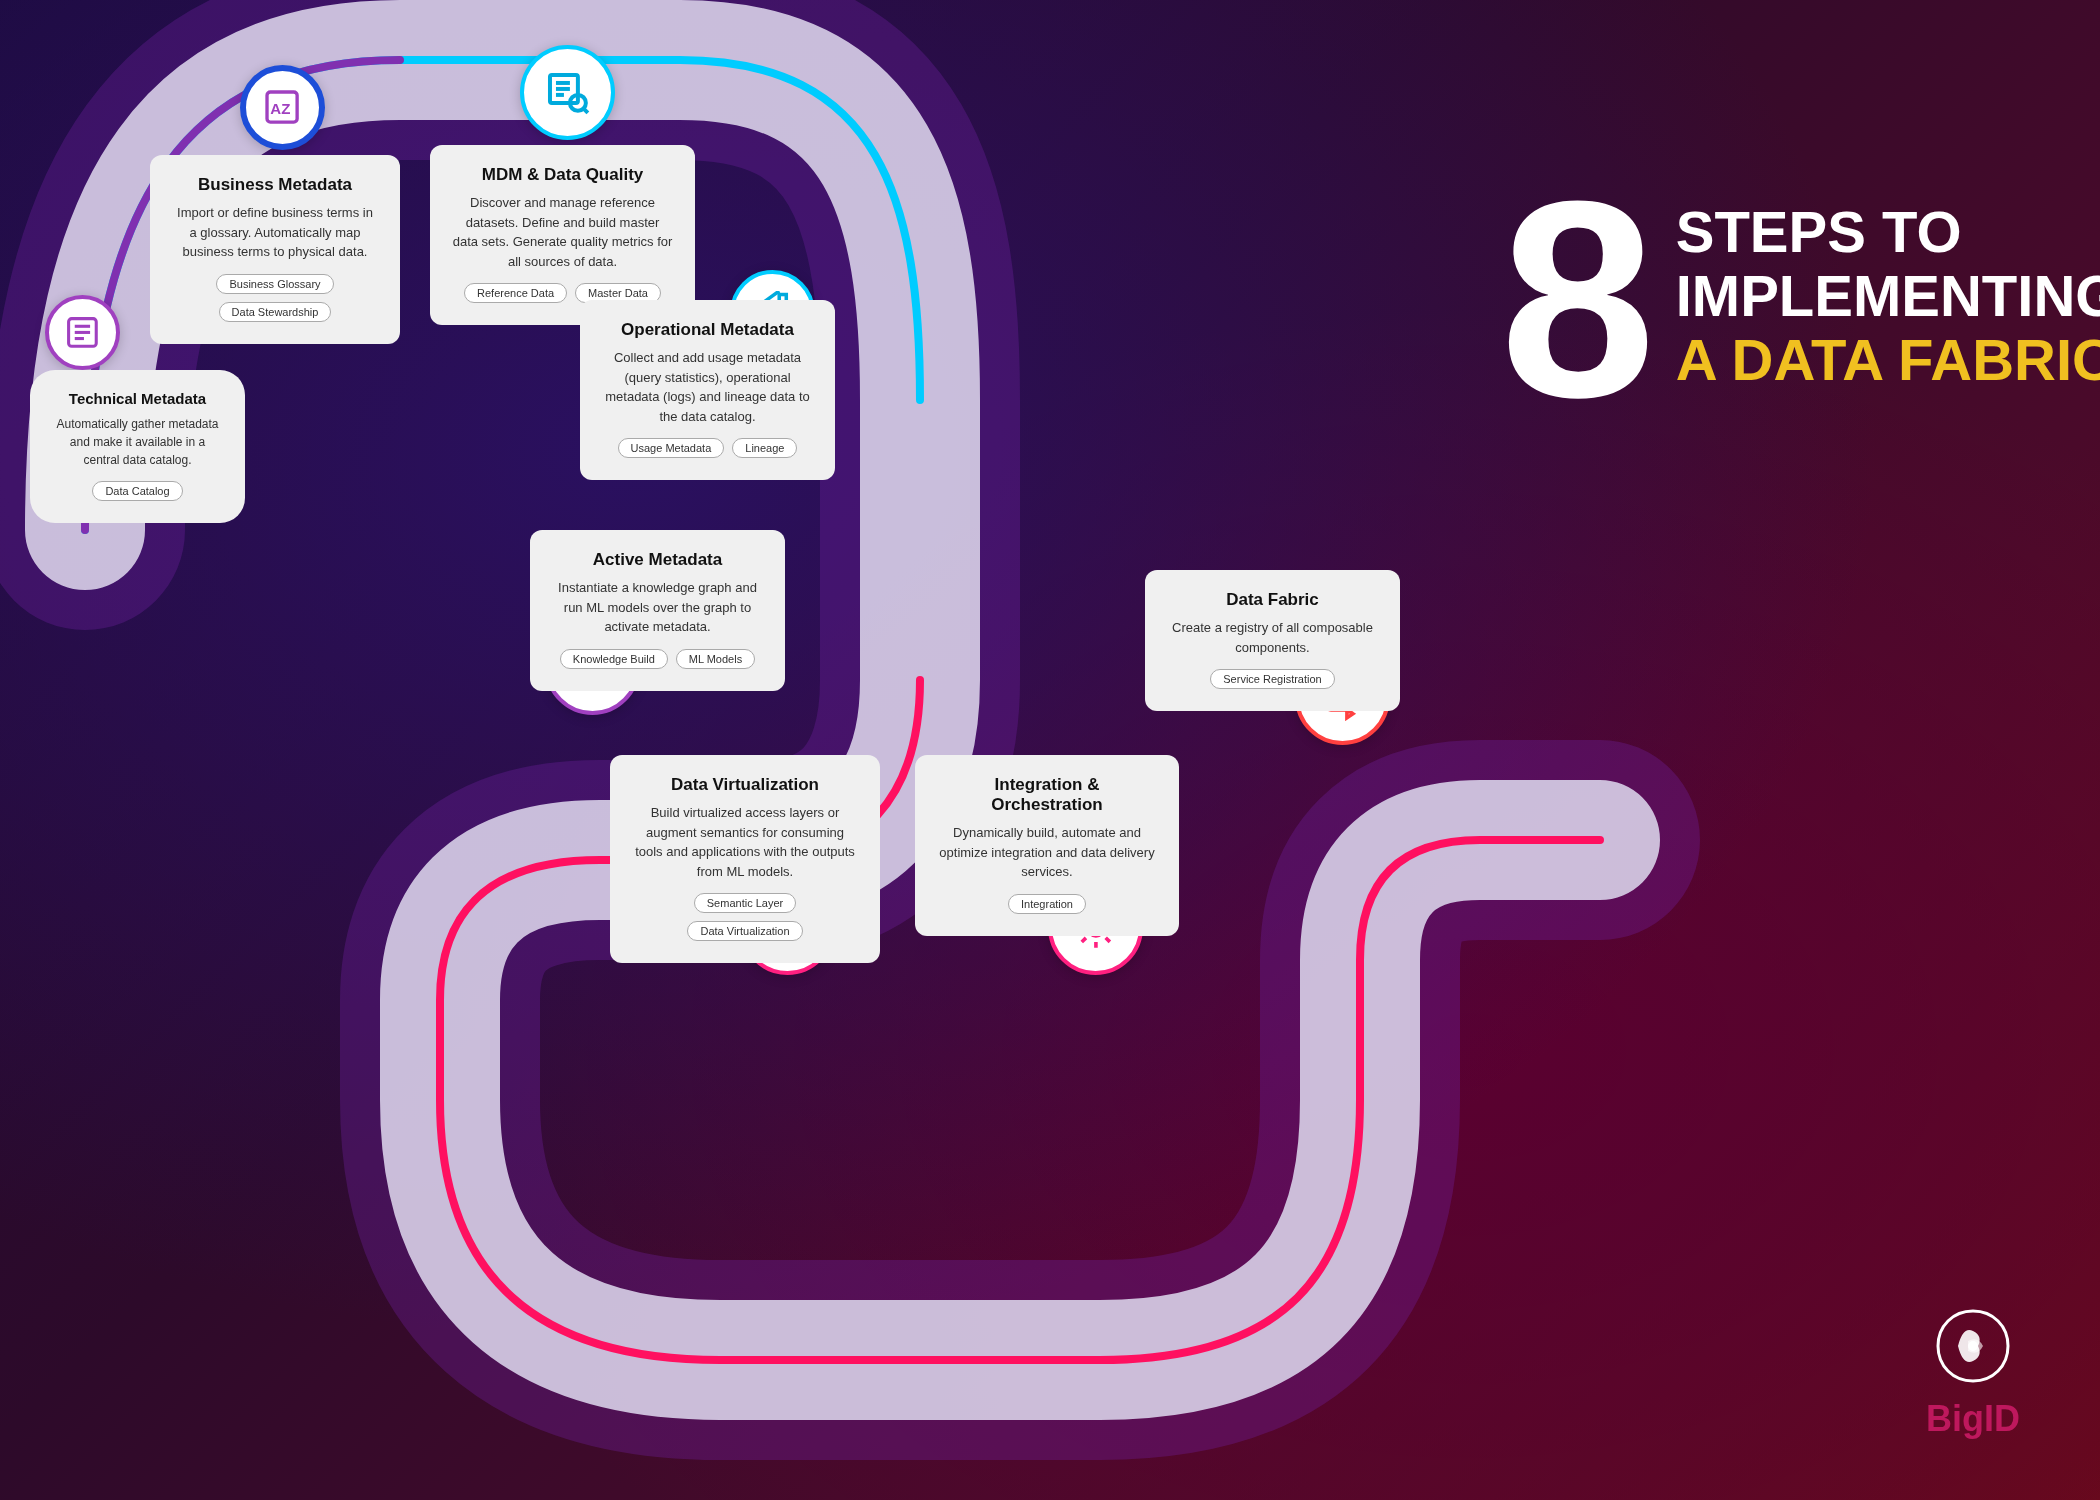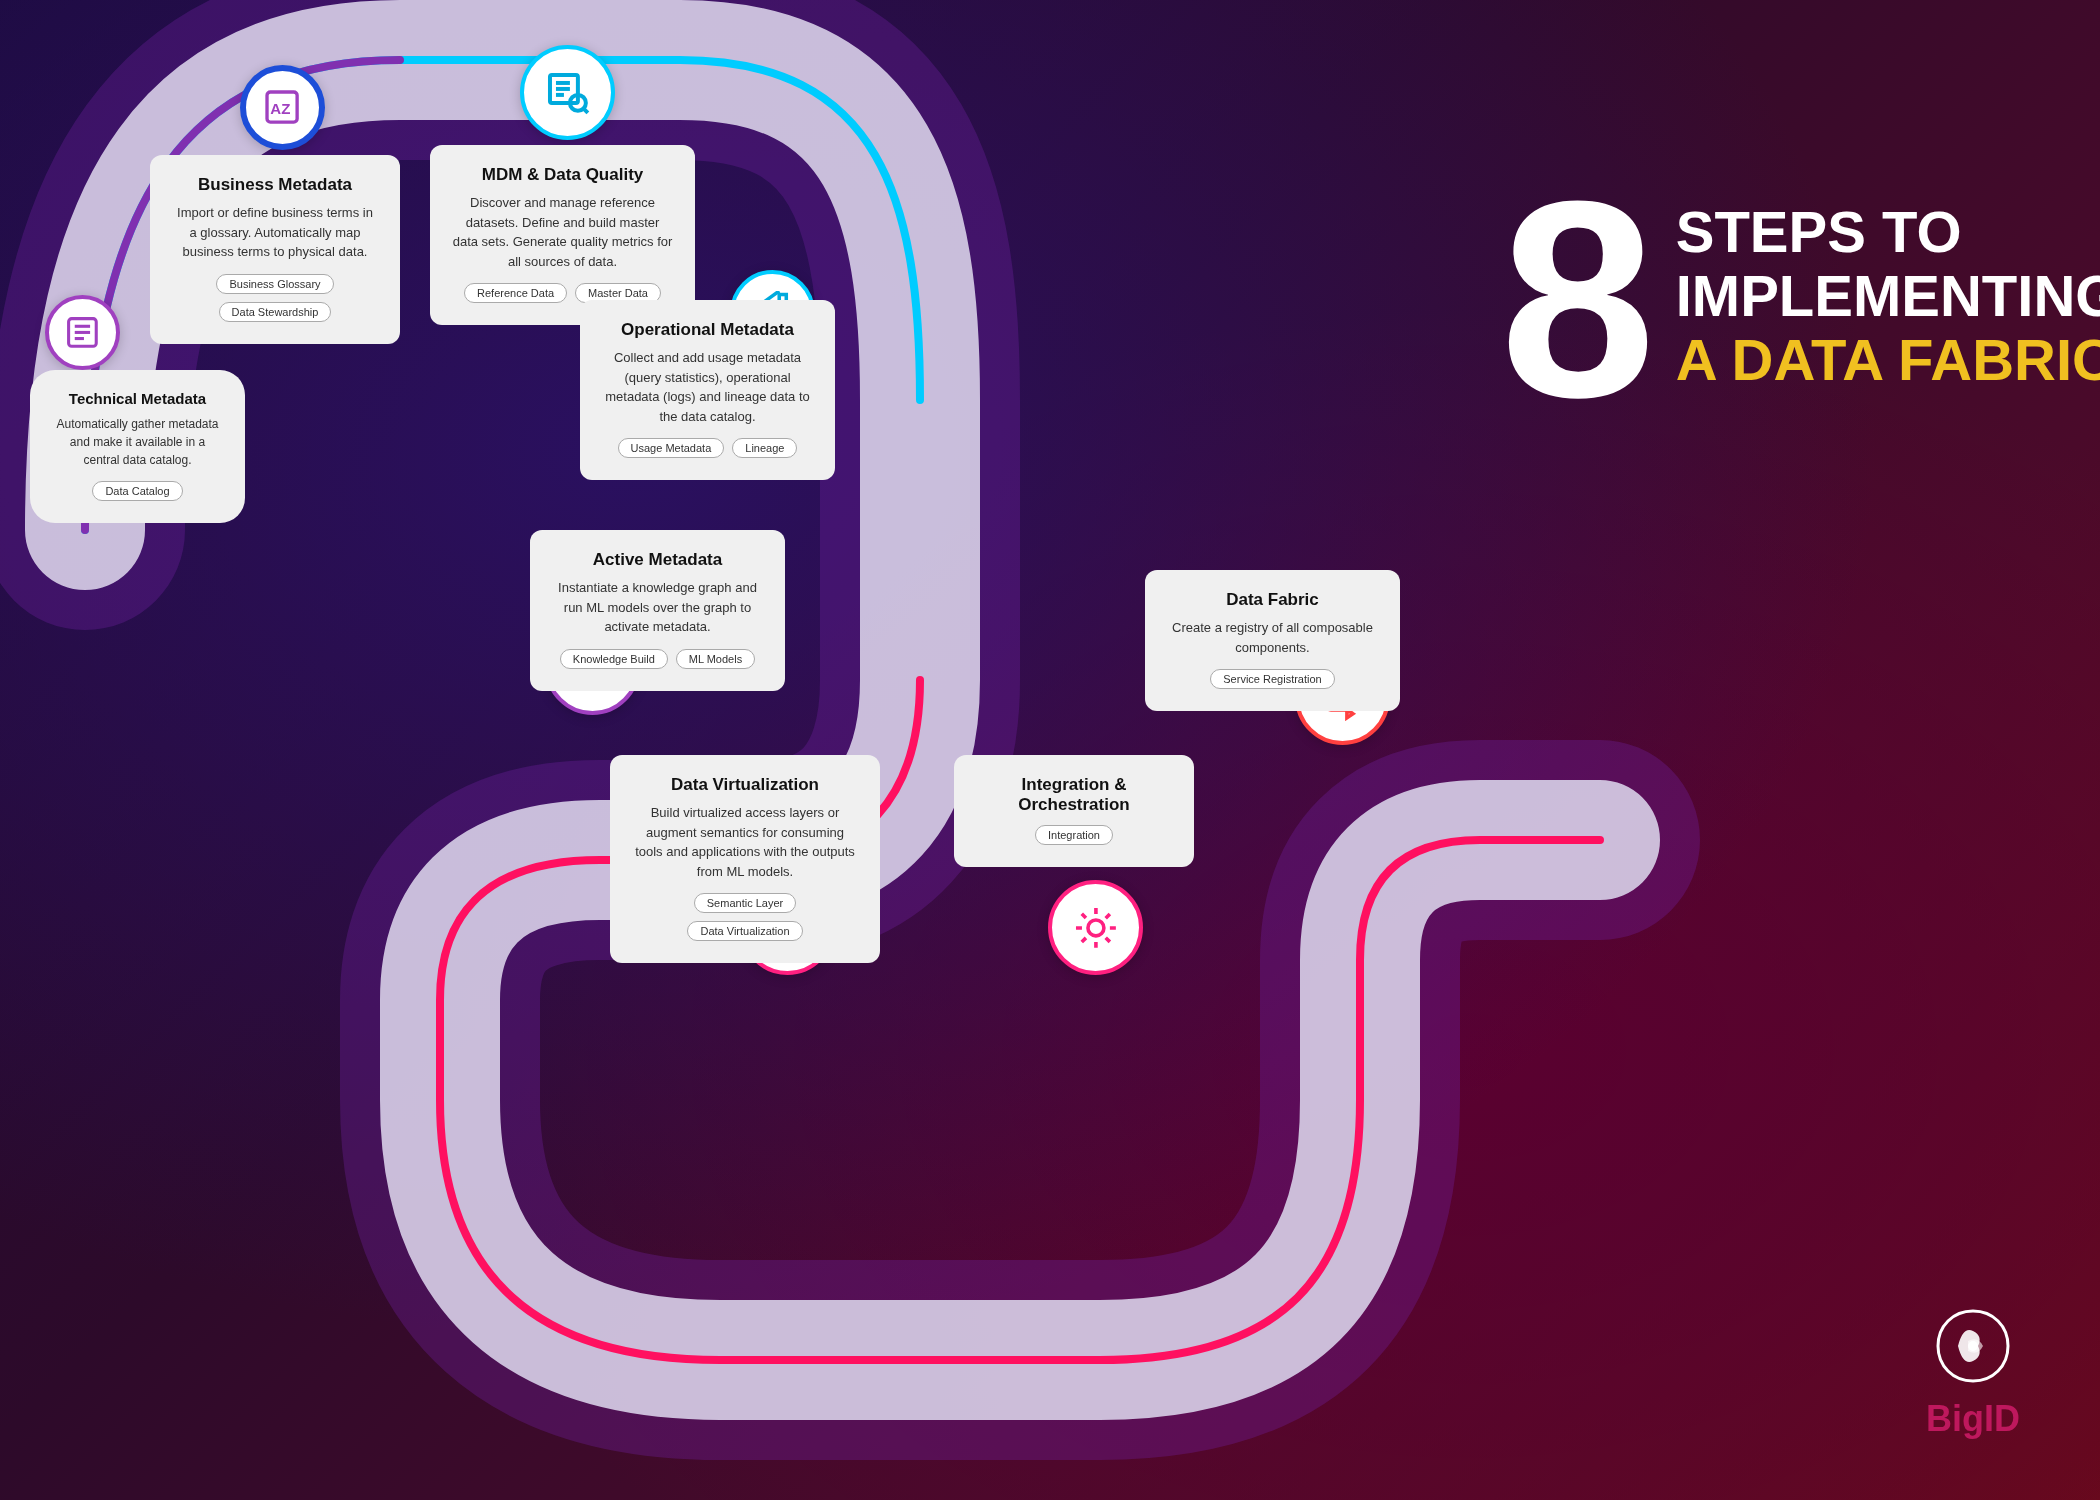--- a/index.html
+++ b/index.html
@@ -424,22 +424,23 @@
   </div>
 </div>
 
 <div class="circle-icon icon-integration" style="left:1048px;top:880px;width:95px;height:95px;border:4px solid #ff2080;">
   <svg viewBox="0 0 24 24" fill="none" stroke="#ff2080" stroke-width="1.8">
     <circle cx="12" cy="12" r="4"></circle>
     <path d="M12 2v3M12 19v3M2 12h3M19 12h3"></path>
     <path d="M4.9 4.9l2.1 2.1M16.9 16.9l2.1 2.1M4.9 19.1l2.1-2.1M16.9 7.1l2.1-2.1"></path>
   </svg>
 </div>
-<div class="step-card card-integration" style="left:954px;top:755px;width:240px;">
+<div class="step-card card-integration" style="left:915px;top:755px;width:264px;">
   <h3>Integration &amp; Orchestration</h3>
+  <p>Dynamically build, automate and optimize integration and data delivery services.</p>
   <div class="tags-row">
     <span class="tag-pill">Integration</span>
   </div>
 </div>
 
 <div class="circle-icon icon-datafabric" style="left:1295px;top:650px;width:95px;height:95px;border:4px solid #ff4040;">
   <svg viewBox="0 0 24 24" fill="none" stroke="#ff4040" stroke-width="1.8">
     <rect x="4" y="2" width="14" height="16" rx="2"></rect>
     <line x1="8" y1="7" x2="16" y2="7"></line>
       <line x1="8" y1="10" x2="16" y2="10"></line>

